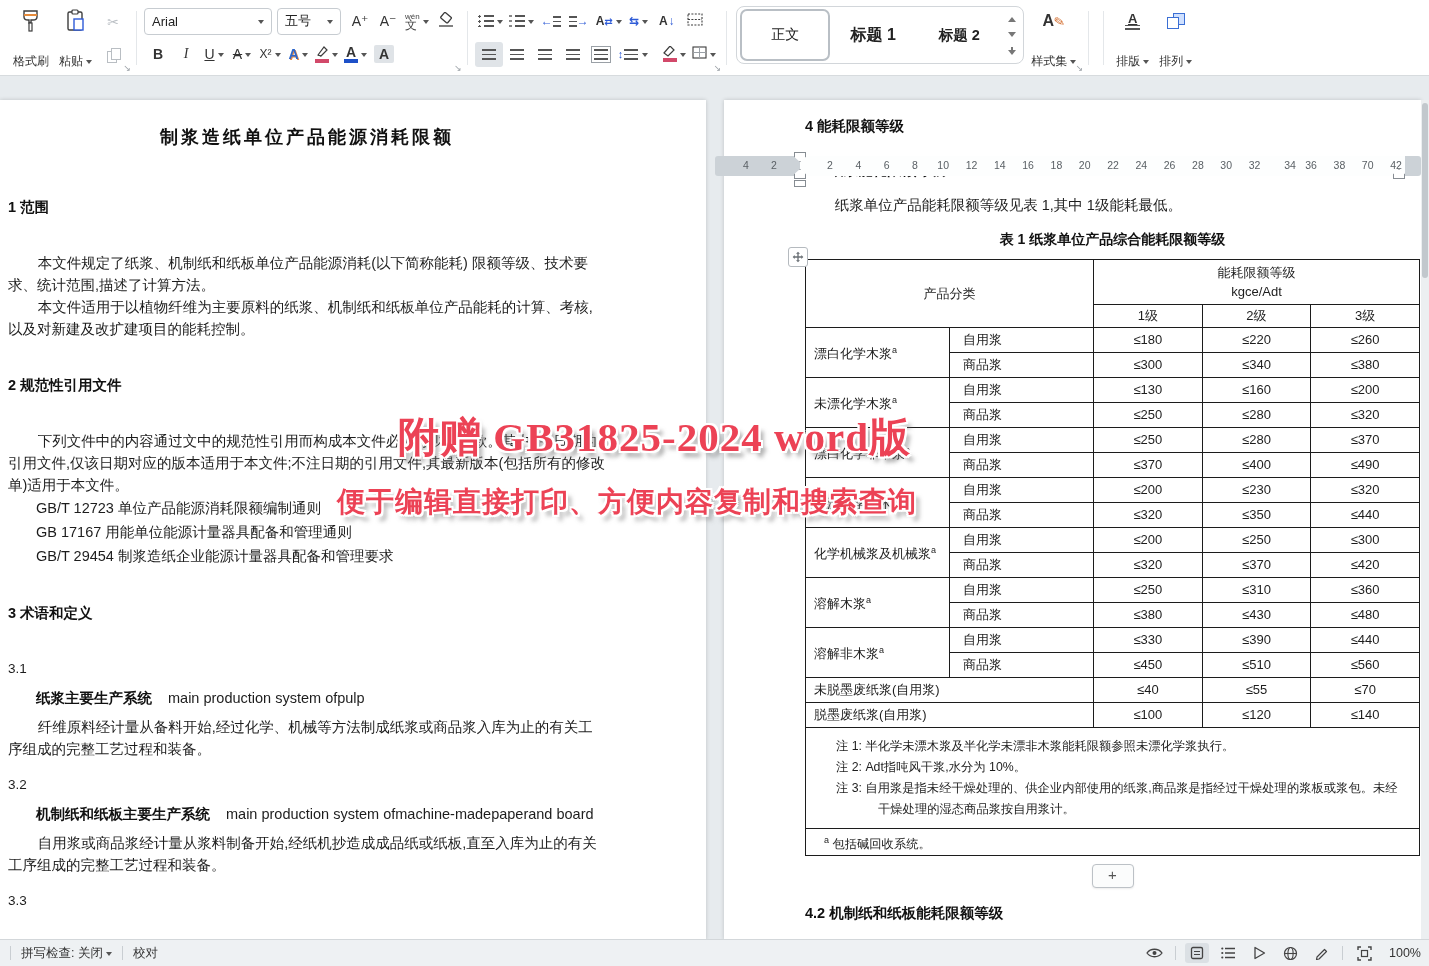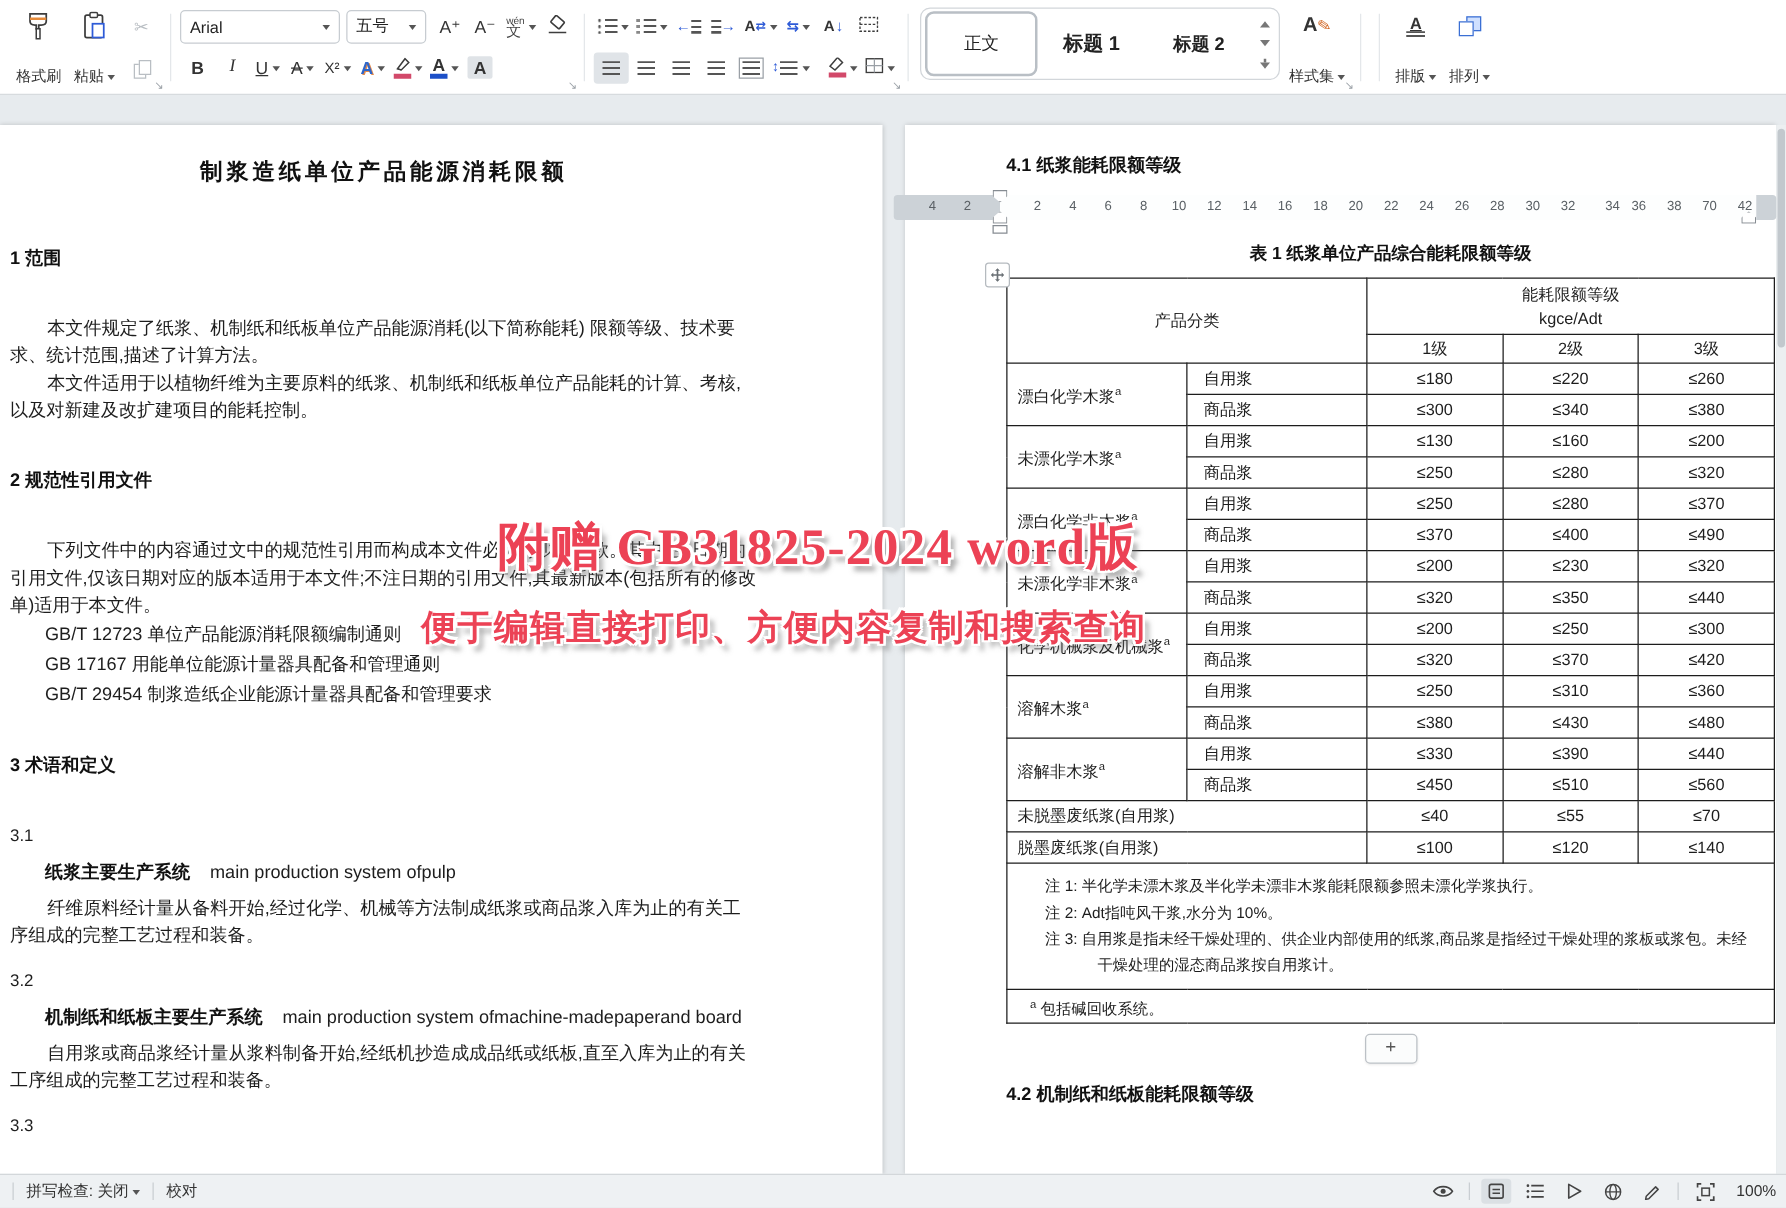--- a/index.html
+++ b/index.html
@@ -476,20 +476,21 @@
         <div class="dp">纤维原料经计量从备料开始,经过化学、机械等方法制成纸浆或商品浆入库为止的有关工序组成的完整工艺过程和装备。</div>
         <div class="dnum">3.2</div>
         <div class="dterm"><span class="tzh">机制纸和纸板主要生产系统</span><span class="ten">main production system ofmachine-madepaperand board</span></div>
         <div class="dp">自用浆或商品浆经计量从浆料制备开始,经纸机抄造成成品纸或纸板,直至入库为止的有关工序组成的完整工艺过程和装备。</div>
         <div class="dnum">3.3</div>
       </div>
   </div>
 
   <div class="page page-right">
     <div class="rp-content">
+      <div class="rh rh4">4  能耗限额等级</div>
       <div class="rh rh41">4.1  纸浆能耗限额等级</div>
       <div class="rp41">纸浆单位产品能耗限额等级见表 1,其中 1级能耗最低。</div>
       <div class="tcaption">表 1  纸浆单位产品综合能耗限额等级</div>
       <div class="twrap">
         <div class="movehandle">
           <svg width="12" height="12" viewBox="0 0 18 18">
               <path d="M9 1 L12 4 H10 V8 H14 V6 L17 9 L14 12 V10 H10 V14 H12 L9 17 L6 14 H8 V10 H4 V12 L1 9 L4 6 V8 H8 V4 H6 Z" fill="#6a7075"></path>
             </svg>
         </div>
         <table class="t1">

